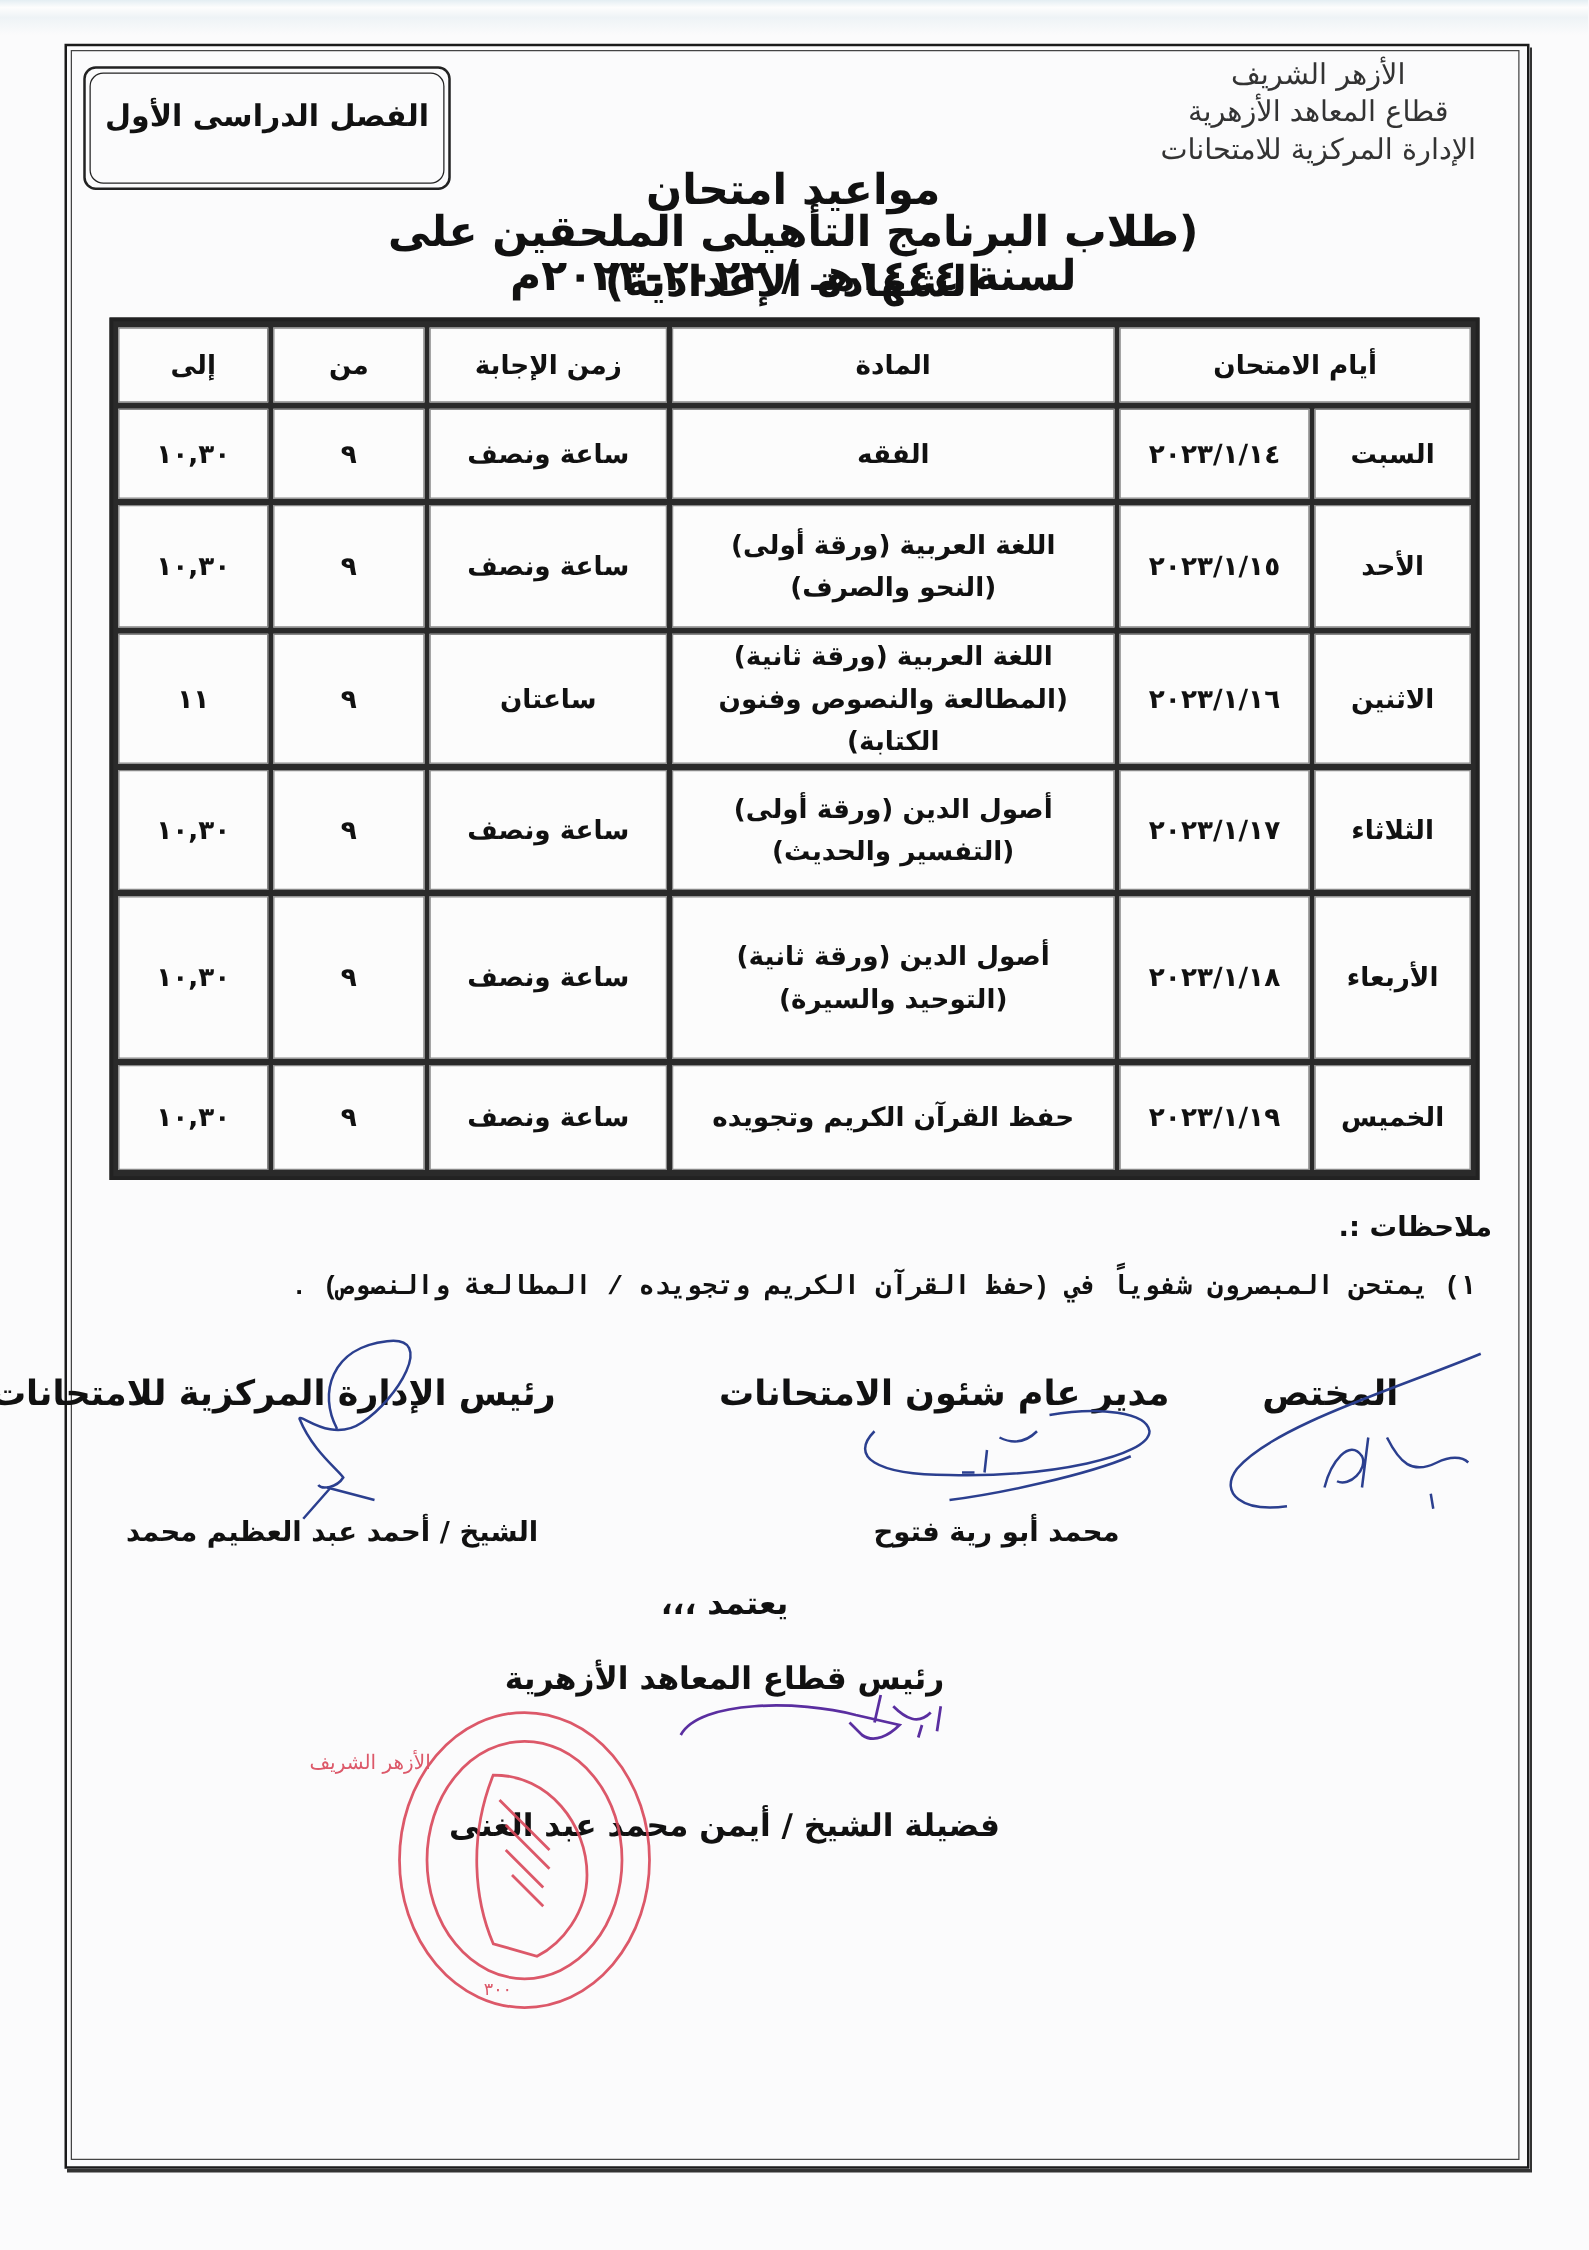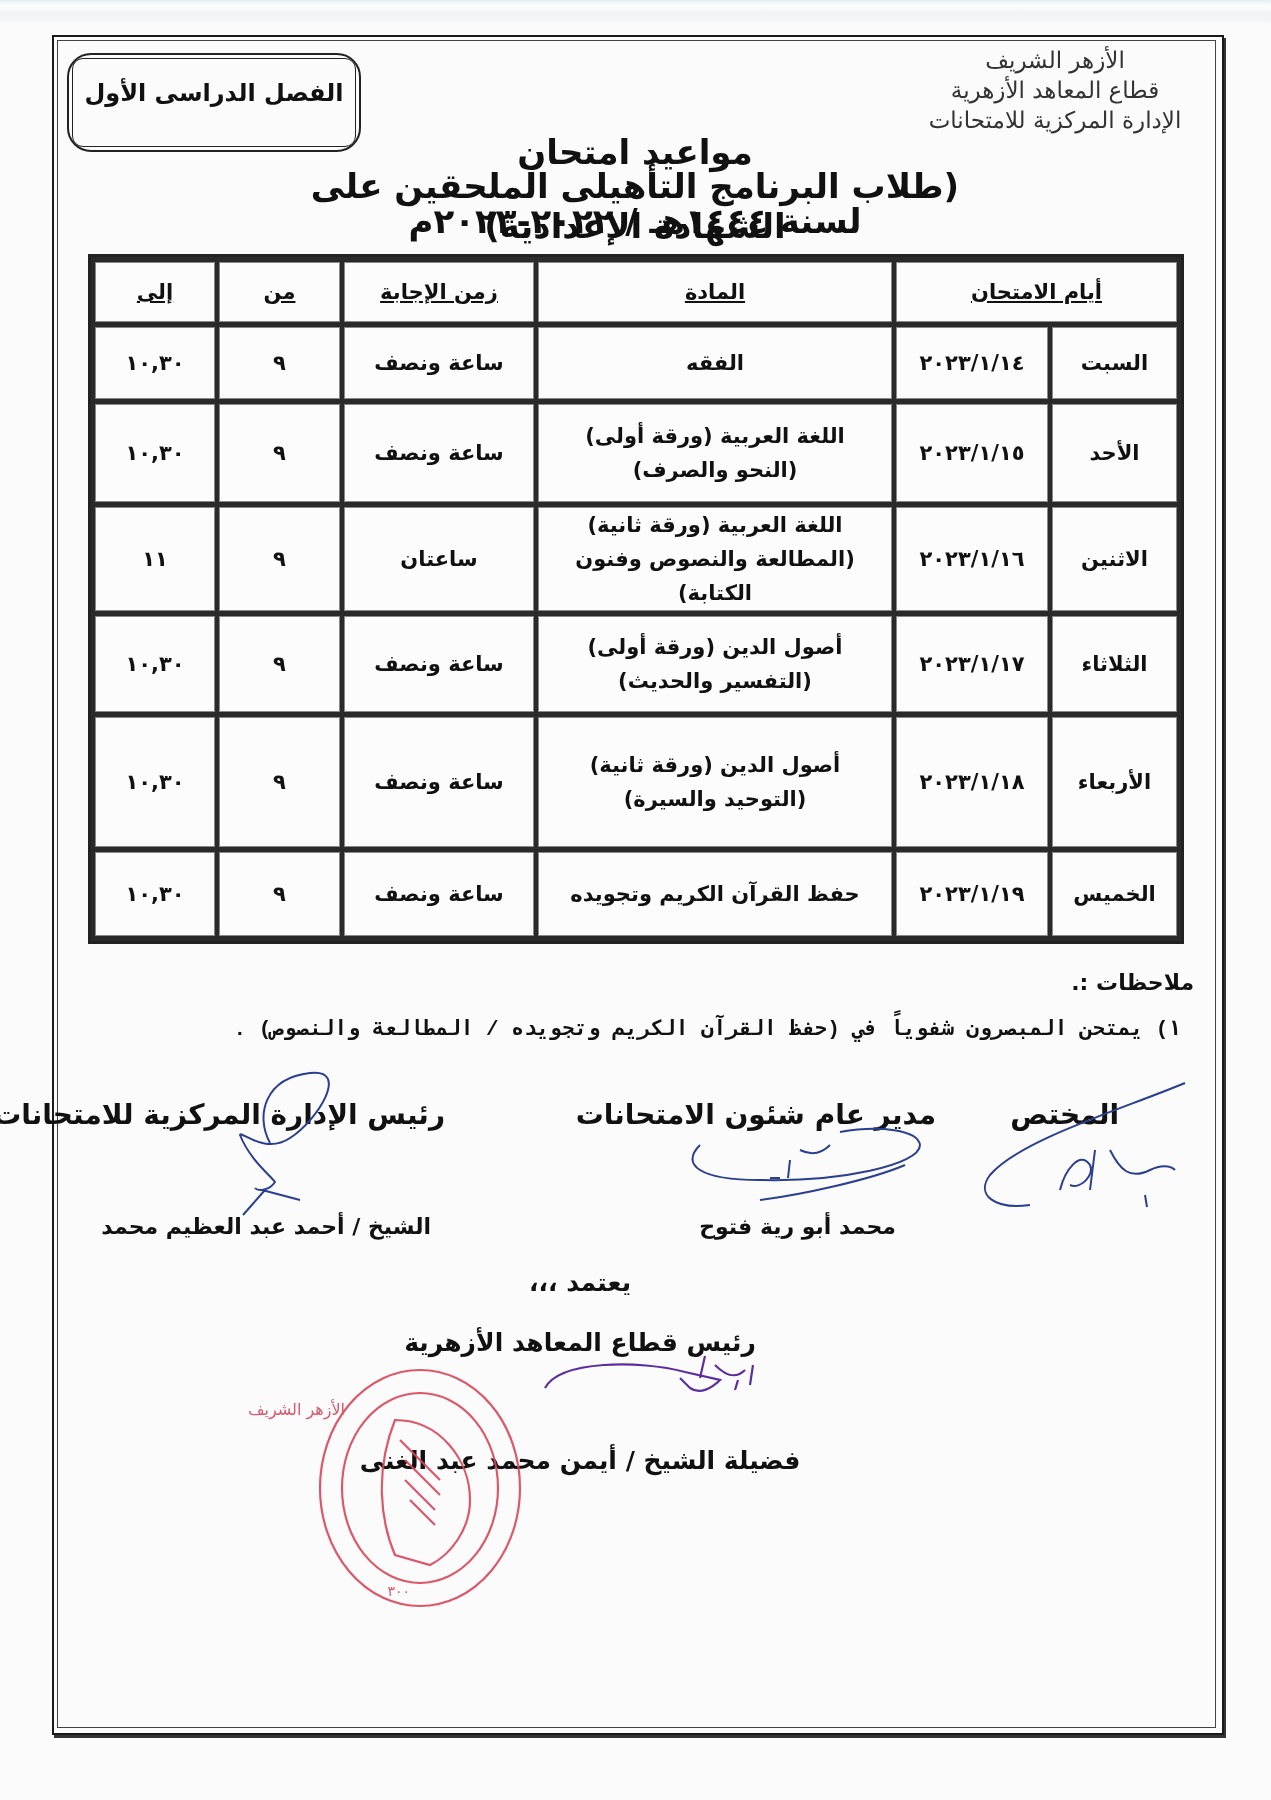--- a/index.html
+++ b/index.html
@@ -16,21 +16,21 @@
   .frame {
     position:absolute; left:52px; top:35px; width:1168px; height:1696px;
     border:2px solid #1a1a1a; box-shadow: 2px 3px 0 #333;
   }
   .frame-inner {
     position:absolute; left:57px; top:40px; width:1157px; height:1686px;
     border:1px solid #444;
   }
   .semester-box {
     position:absolute; left:67px; top:53px; width:290px; height:95px;
-    border:2px solid #222; border-radius:24px;
+    border:2px solid #222; border-radius:10px;
   }
   .semester-box-inner {
     position:absolute; left:3px; top:3px; right:3px; bottom:3px;
     border:1px solid #222; border-radius:11px;
     display:flex; justify-content:center; align-items:flex-start;
     padding-top:20px; box-sizing:border-box;
     font-size:24px; font-weight:bold;
   }
   .org {
     position:absolute; left:905px; top:45px; width:300px; text-align:center;
@@ -43,21 +43,21 @@
   table.sched {
     position:absolute; left:88px; top:254px; width:1090px;
     border-collapse:separate; border-spacing:4px 5px;
     border:3px solid #222; background:#2a2a2a;
     table-layout:fixed;
   }
   table.sched td, table.sched th {
     background:#fcfcfc; border:1px solid #888; text-align:center; vertical-align:middle;
     font-weight:bold; font-size:21px; padding:0; line-height:34px;
   }
-  table.sched th { height:58px;text-decoration:underline; }
+  table.sched th { height:58px; }
   .r1 td { height:70px; }
   .r2 td { height:96px; }
   .r3 td { height:94px; }
   .r4 td { height:94px; }
   .r5 td { height:128px; }
   .r6 td { height:82px; }
   .notes-title { position:absolute; right:77px; top:970px; font-size:22px; font-weight:bold; }
   .note-1 { position:absolute; right:90px; top:1016px; font-size:21px; font-weight:bold;font-family:Liberation Mono, monospace; }
   .sig-title { position:absolute; top:1098px; font-size:28px; font-weight:bold; white-space:nowrap; }
   .sig-name { position:absolute; top:1214px; font-size:22px; font-weight:bold; white-space:nowrap; }

